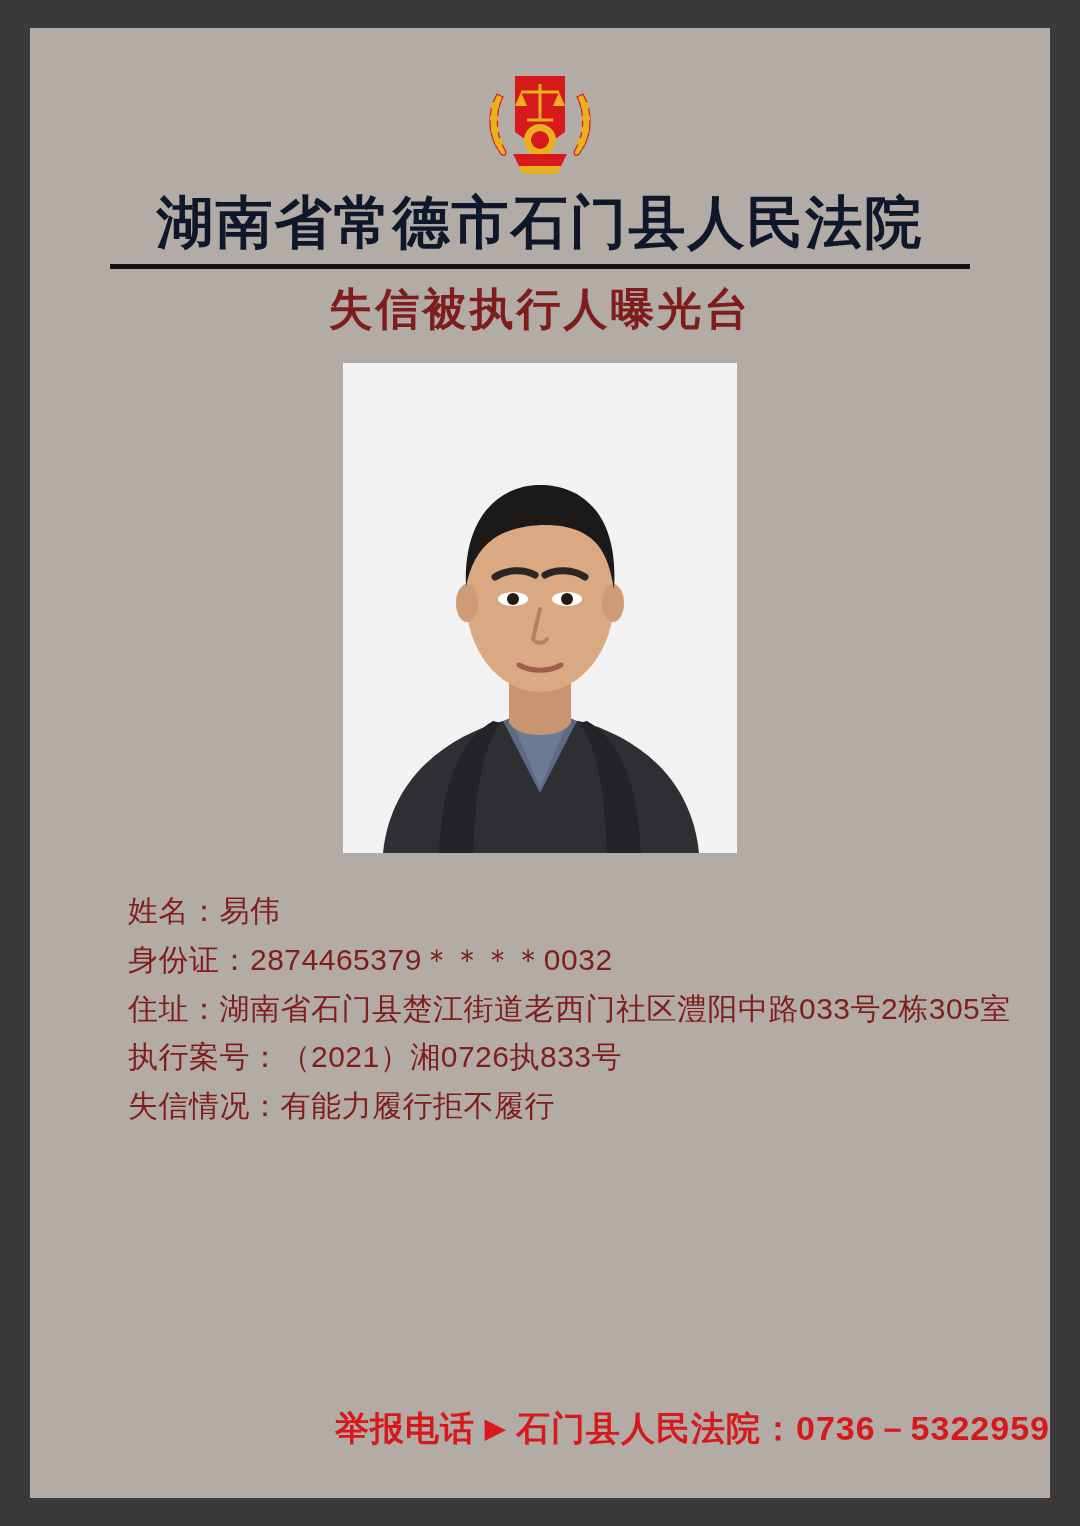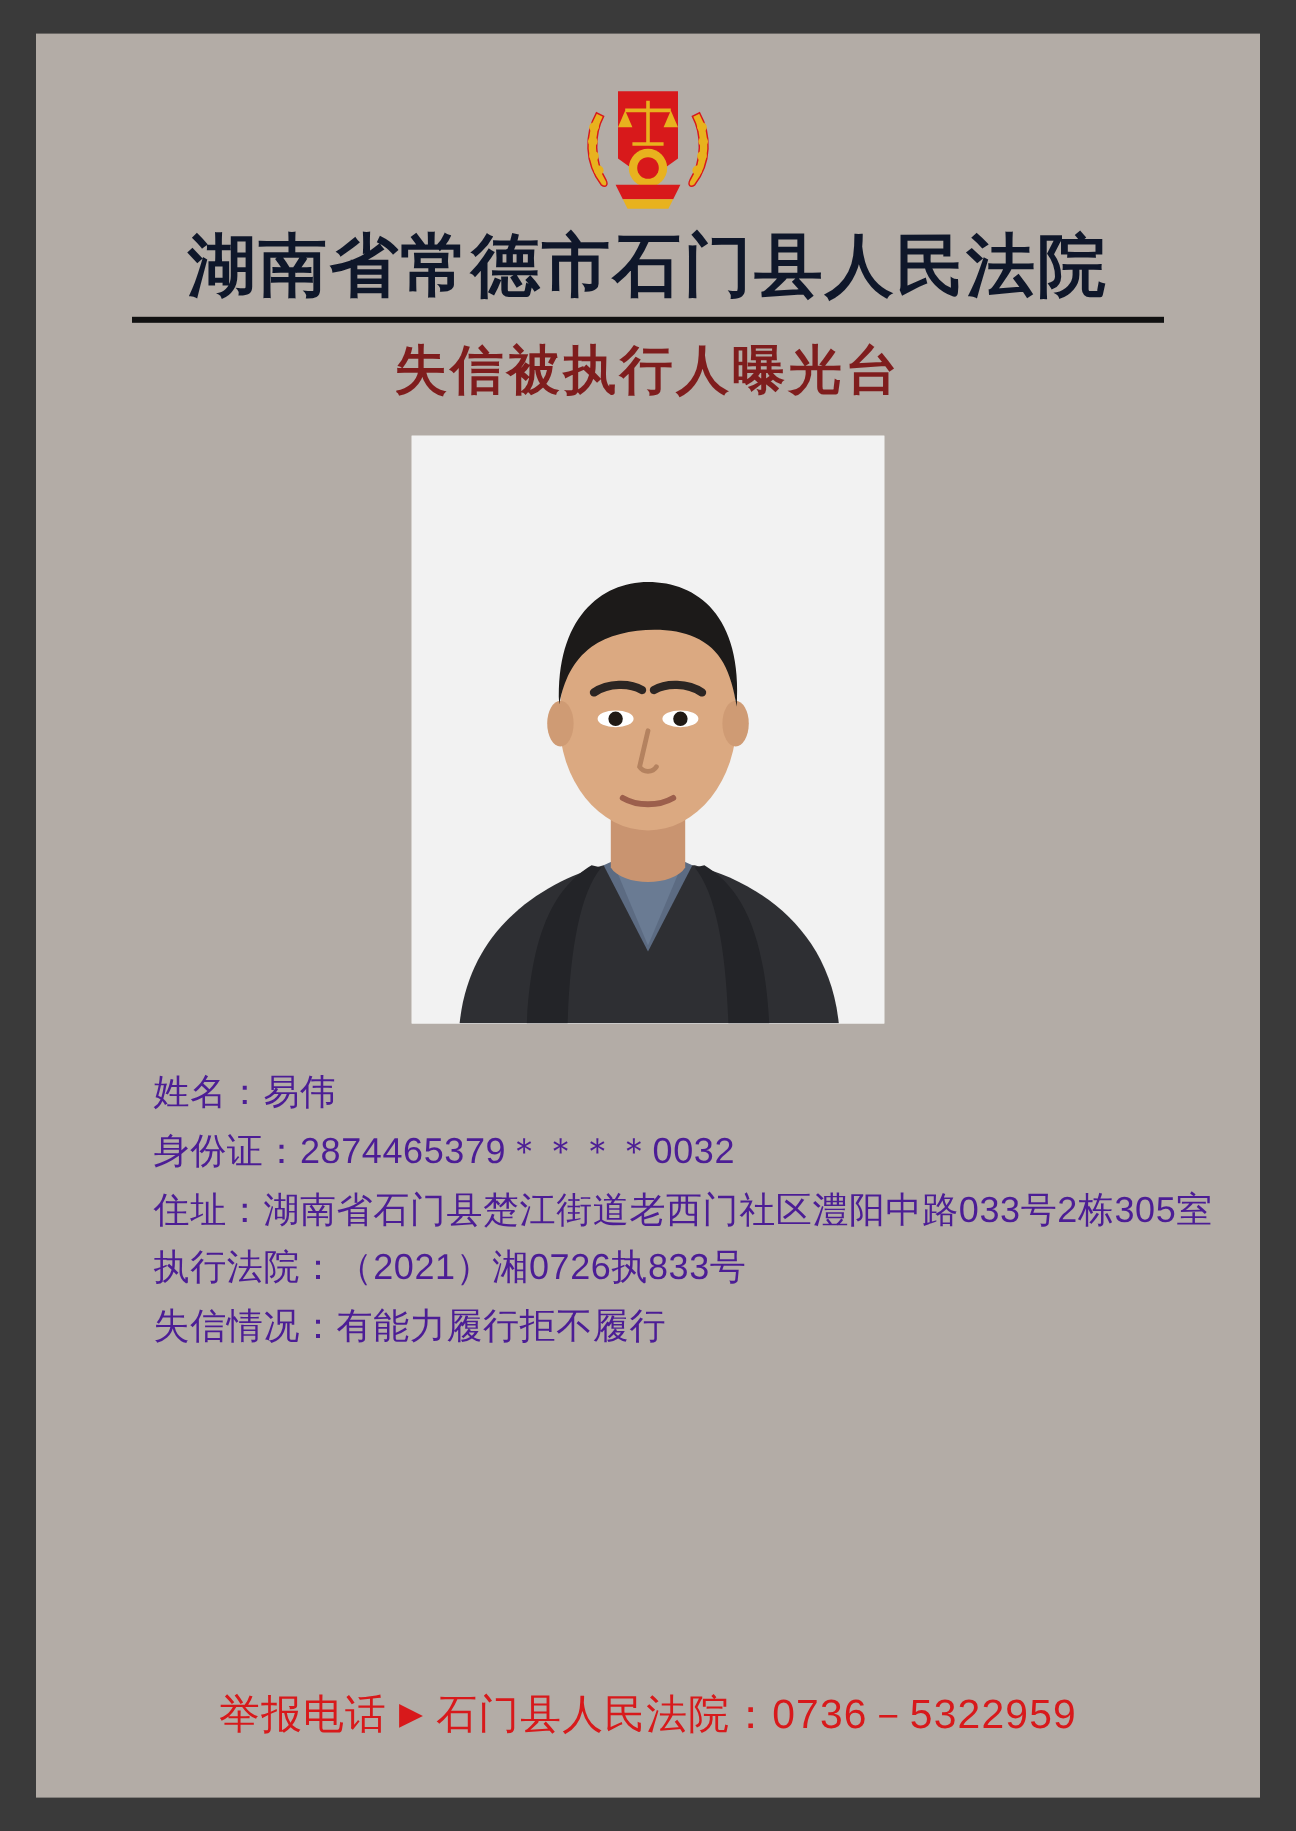--- a/index.html
+++ b/index.html
@@ -78,41 +78,41 @@
     position: relative;
     overflow: hidden;
   }
   .photo-svg { display:block; width:100%; height:100%; }
 
   
   .details {
     width: 100%;
     box-sizing: border-box;
     padding: 34px 56px 0 98px;
-    color: #4c1d95;
+    color: #7f1d1d;
   }
   .detail-row {
     font-size: 30px;
     line-height: 1.62;
     white-space: nowrap;
     letter-spacing: 0.5px;
   }
   .detail-row .label { }
   .detail-row .value { }
 
   
   .footer {
     position: absolute;
     left: 0;
     right: 0;
     bottom: 46px;
-    text-align: center;
+    text-align: right;
     color: #d8191b;
     font-size: 34px;
-    font-weight: normal;
+    font-weight: bold;
     letter-spacing: 1px;
     white-space: nowrap;
   }
   .footer .tri {
     display: inline-block;
     margin: 0 10px;
     font-size: 26px;
     vertical-align: 3px;
   }
 </style>
@@ -203,21 +203,21 @@
       <div class="detail-row">
         <span class="label">姓名：</span><span class="value">易伟</span>
       </div>
       <div class="detail-row">
         <span class="label">身份证：</span><span class="value">2874465379＊＊＊＊0032</span>
       </div>
       <div class="detail-row">
         <span class="label">住址：</span><span class="value">湖南省石门县楚江街道老西门社区澧阳中路033号2栋305室</span>
       </div>
       <div class="detail-row">
-        <span class="label">执行法院：</span><span class="value">（2021）湘0726执833号</span>
+        <span class="label">执行案号：</span><span class="value">（2021）湘0726执833号</span>
       </div>
       <div class="detail-row">
         <span class="label">失信情况：</span><span class="value">有能力履行拒不履行</span>
       </div>
     </div>
 
     <div class="footer">
       <span>举报电话</span><span class="tri">▶</span><span>石门县人民法院：</span><span>0736－5322959</span>
     </div>
 

